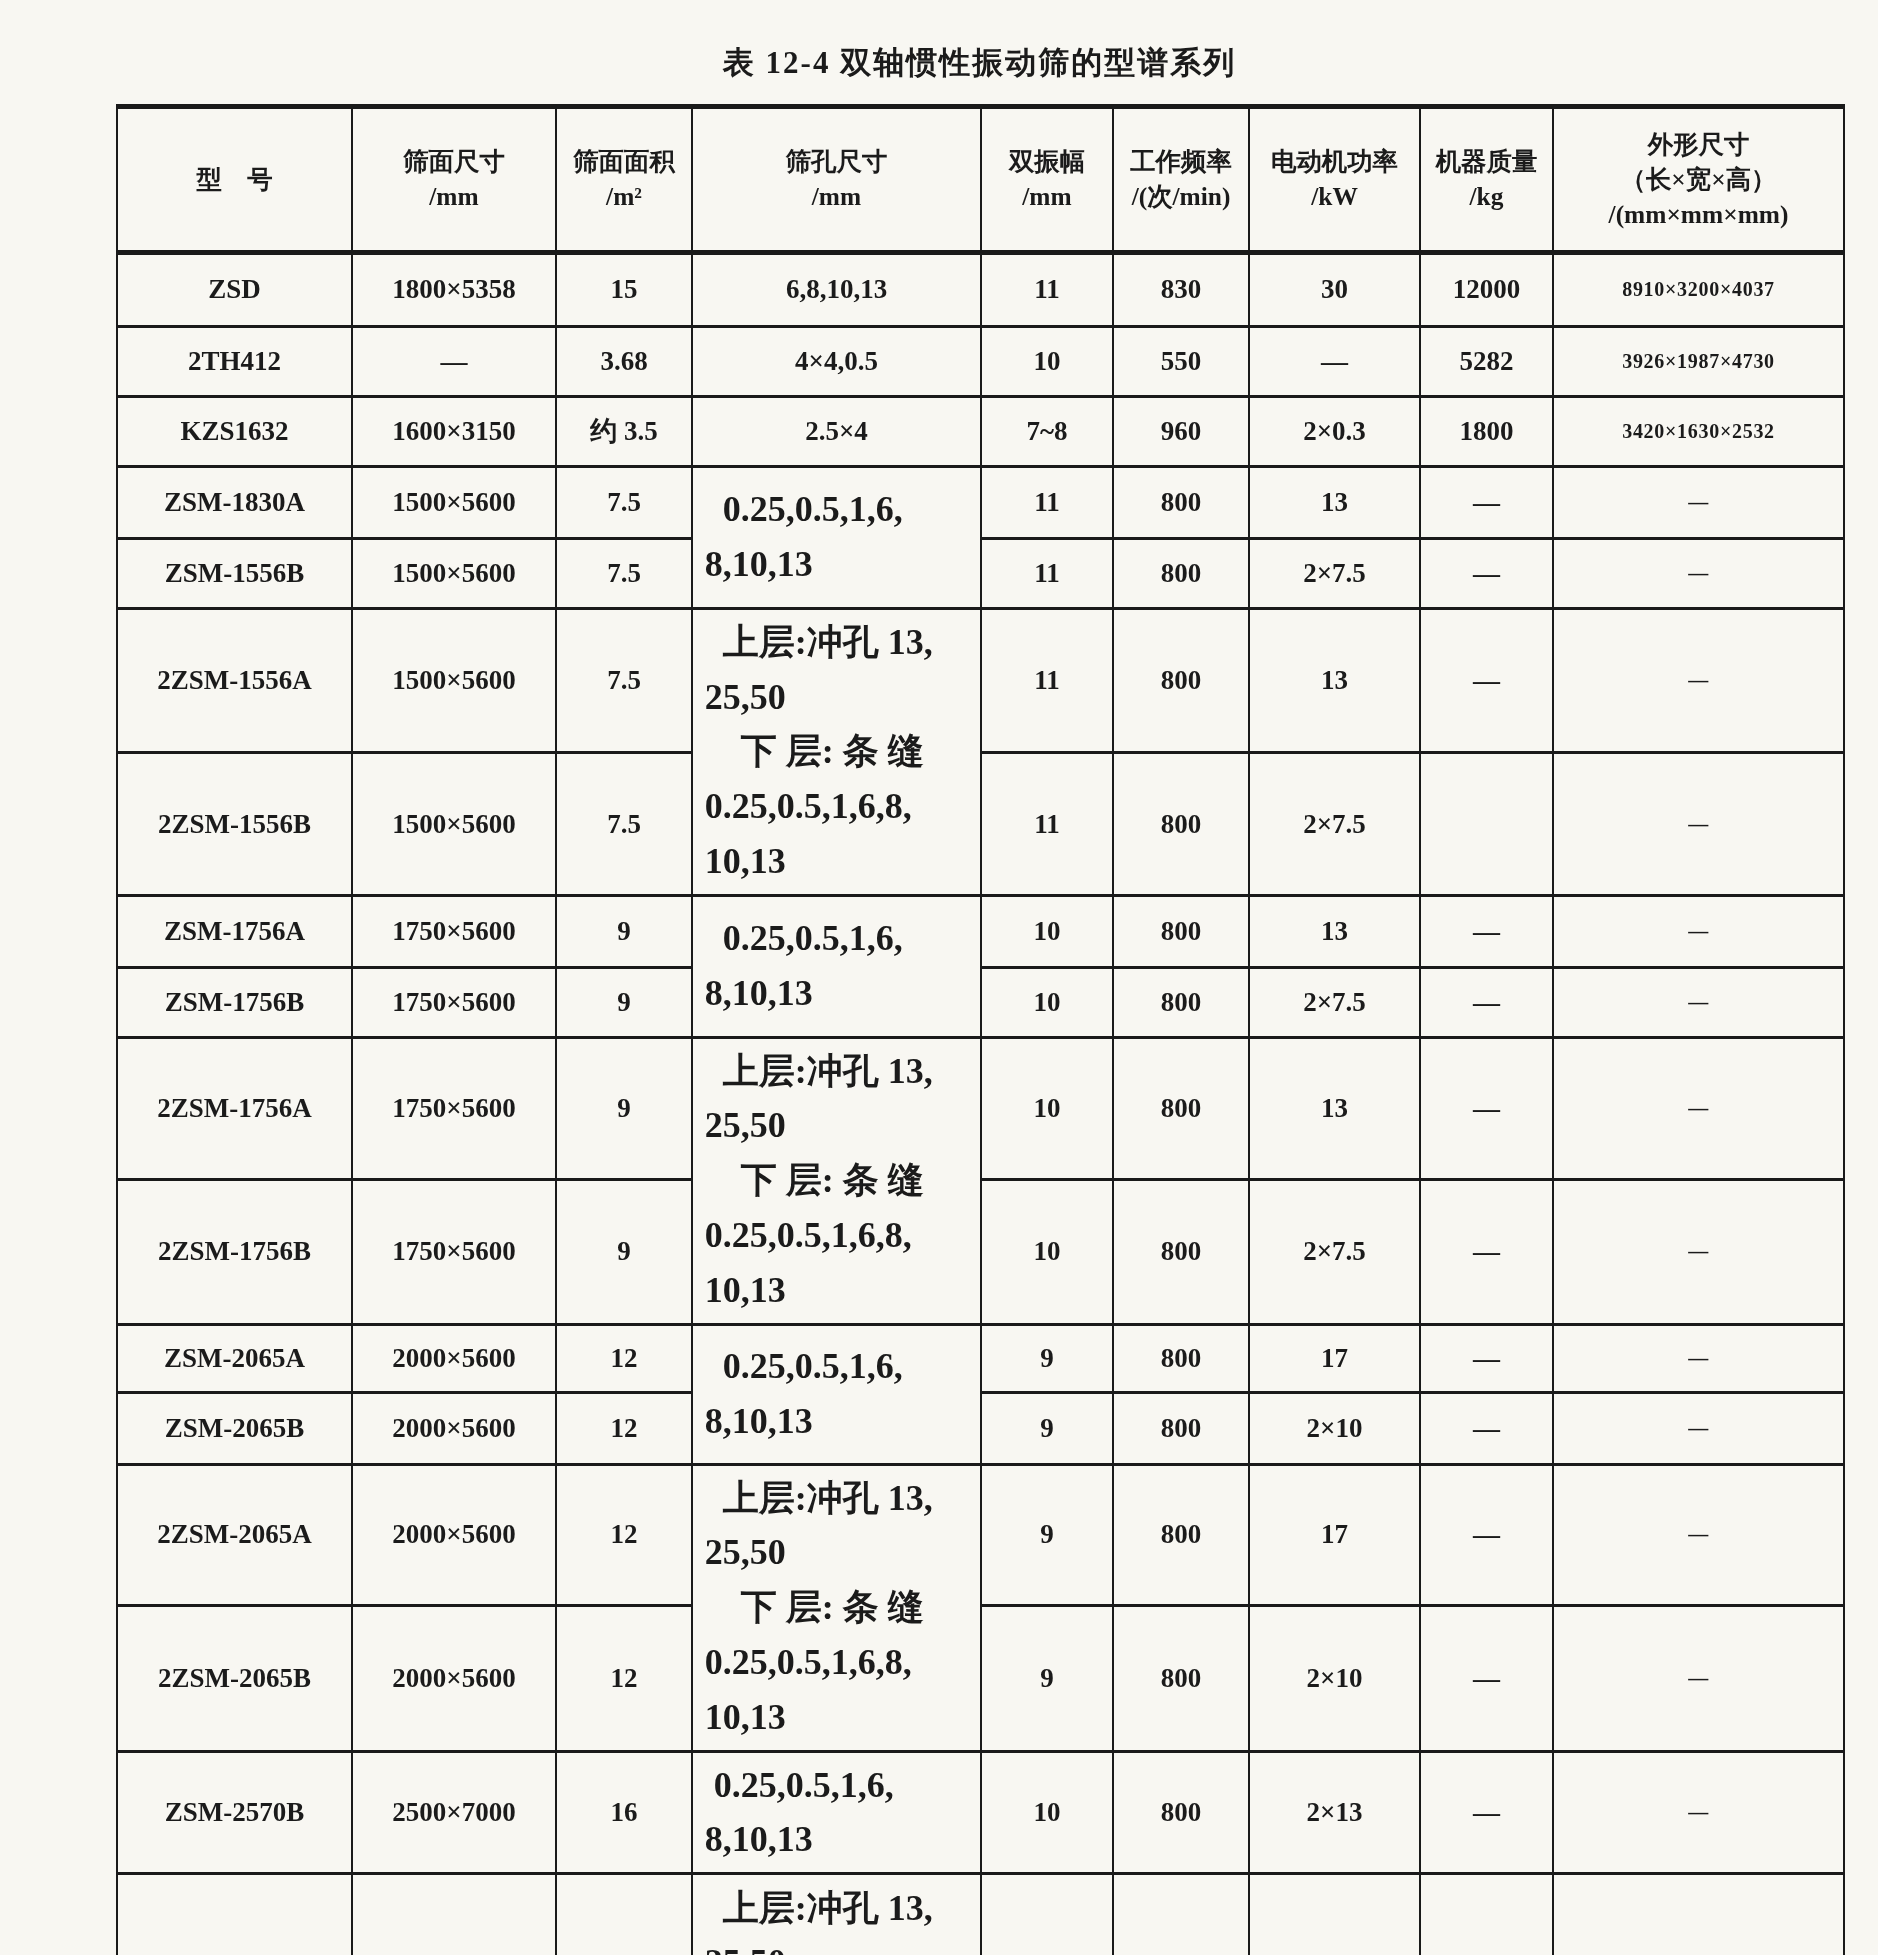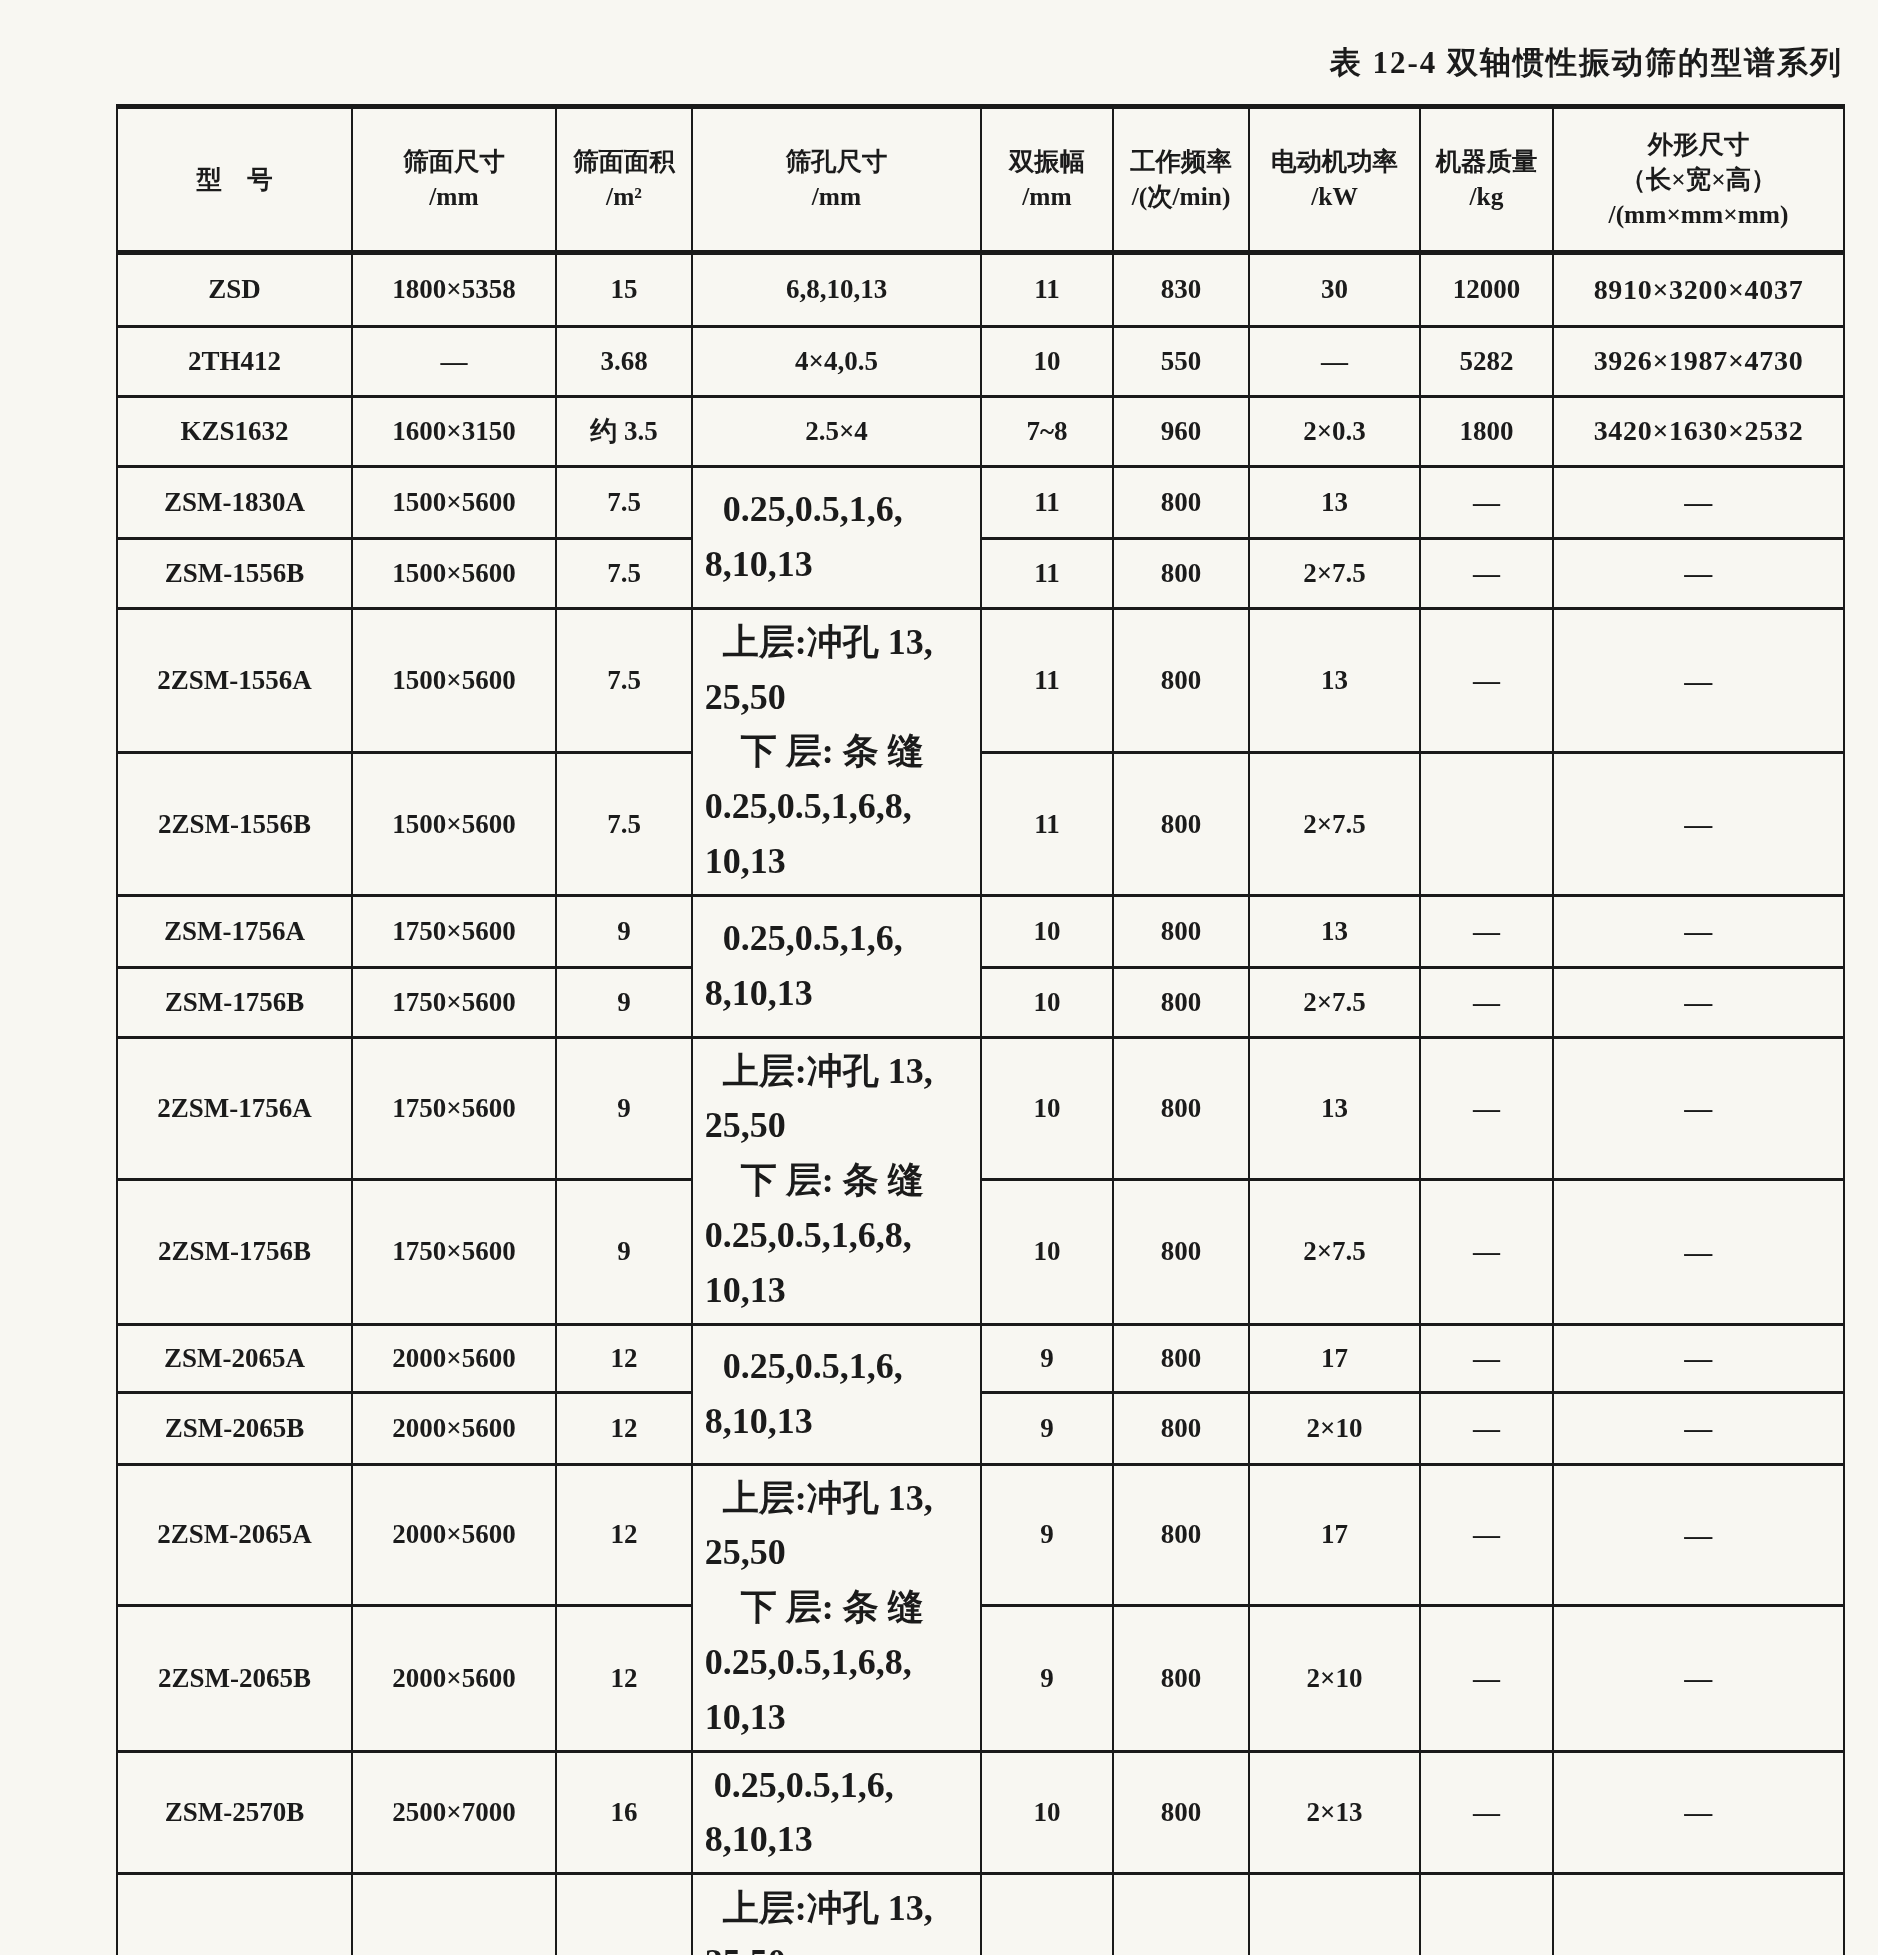--- a/index.html
+++ b/index.html
@@ -8,21 +8,21 @@
     background:#f8f7f2;
     font-family:"Liberation Serif","DejaVu Serif",serif;
     color:#1b1b1b;
     position:relative;
     overflow:hidden;
   }
   .page-title {
     padding-top:42px;
     width:1727px;
     margin-left:116px;
-    text-align:right;
+    text-align:center;
     font-size:31px;
     font-weight:bold;
     letter-spacing:2px;
   }
   table.spec {
     border-collapse:collapse;
     table-layout:fixed;
     margin:19.6px 0 0 116px;
     width:1727px;
     border:2.6px solid #1a1a1a;
@@ -47,21 +47,21 @@
     white-space:pre-line;
     padding:0 2.6px;
   }
   table.spec td.blk {
     text-align:left;
     white-space:pre-wrap;
     padding:5.2px 5.2px 5.2px 11.7px;
     line-height:1.52;
     font-size:36px;
   }
-  table.spec td.dims { font-size:28px; letter-spacing:0.7px; }
+  table.spec td.dims { font-size:20px; letter-spacing:0.7px; }
 </style>
 </head>
 <body>
 
 <div class="page-title">表 12-4  双轴惯性振动筛的型谱系列</div>
 
 <table class="spec">
   <colgroup>
     <col style="width:235px">
       <col style="width:204px">

